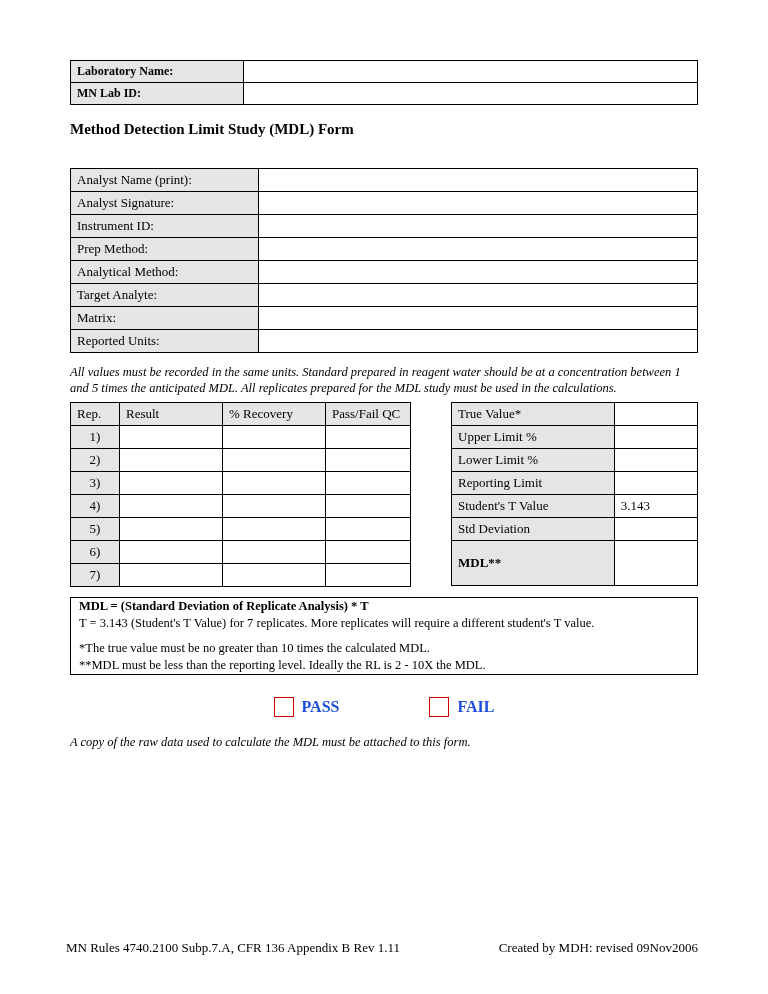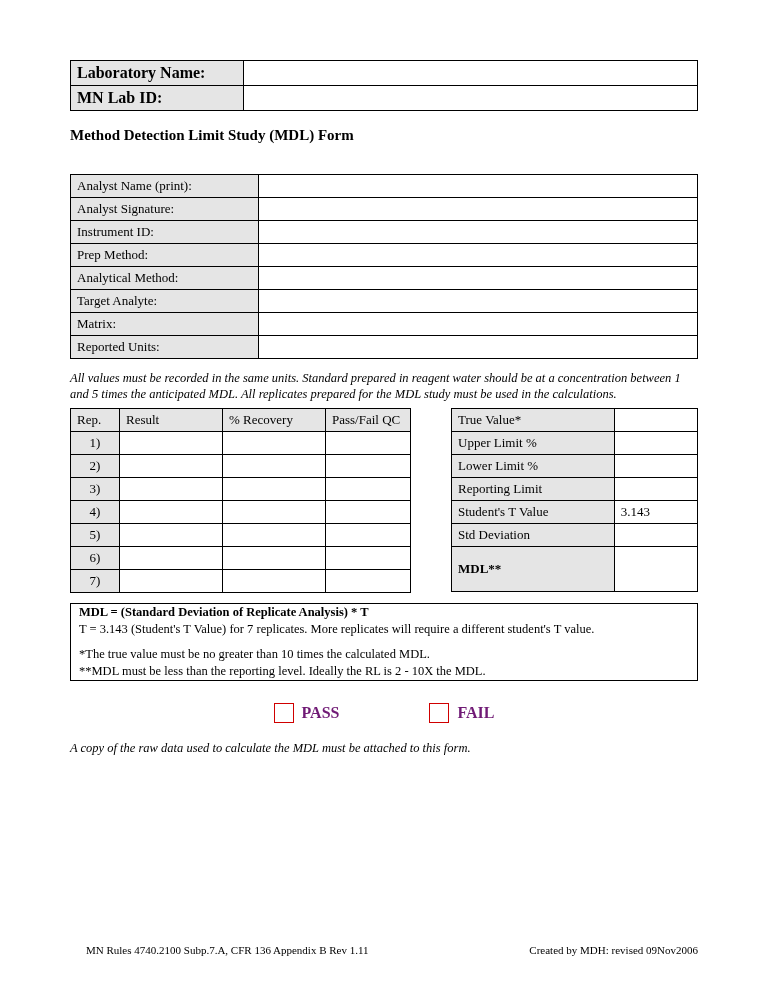--- a/index.html
+++ b/index.html
@@ -31,21 +31,21 @@
     vertical-align: middle;
   }
   .shade {
     background: #e5e5e5;
   }
   .header-table td.label {
     width: 160px;
   }
   .header-table td.label.bold {
     font-weight: bold;
-    font-size: 16px;
+    font-size: 12px;
   }
   .title {
     font-weight: bold;
     font-size: 15px;
     margin: 16px 0 30px 0;
   }
   .info-table td.label {
     width: 175px;
   }
   .note {
@@ -97,38 +97,38 @@
   .pf-row {
     display: flex;
     justify-content: center;
     gap: 90px;
     margin: 22px 0 18px 0;
   }
   .pf {
     display: flex;
     align-items: center;
     gap: 8px;
-    color: #701a75;
+    color: #1d4ed8;
     font-weight: bold;
     font-size: 16px;
   }
   .pf .box {
     width: 18px;
     height: 18px;
     border: 1.5px solid #d00000;
     display: inline-block;
   }
   .footer {
     position: absolute;
     bottom: 38px;
-    left: 86px;
+    left: 66px;
     right: 70px;
     display: flex;
     justify-content: space-between;
-    font-size: 11px;
+    font-size: 13px;
   }
 </style>
 </head>
 <body>
 
 <div class="page">
 
   <table class="header-table">
     <tbody>
         <tr>

